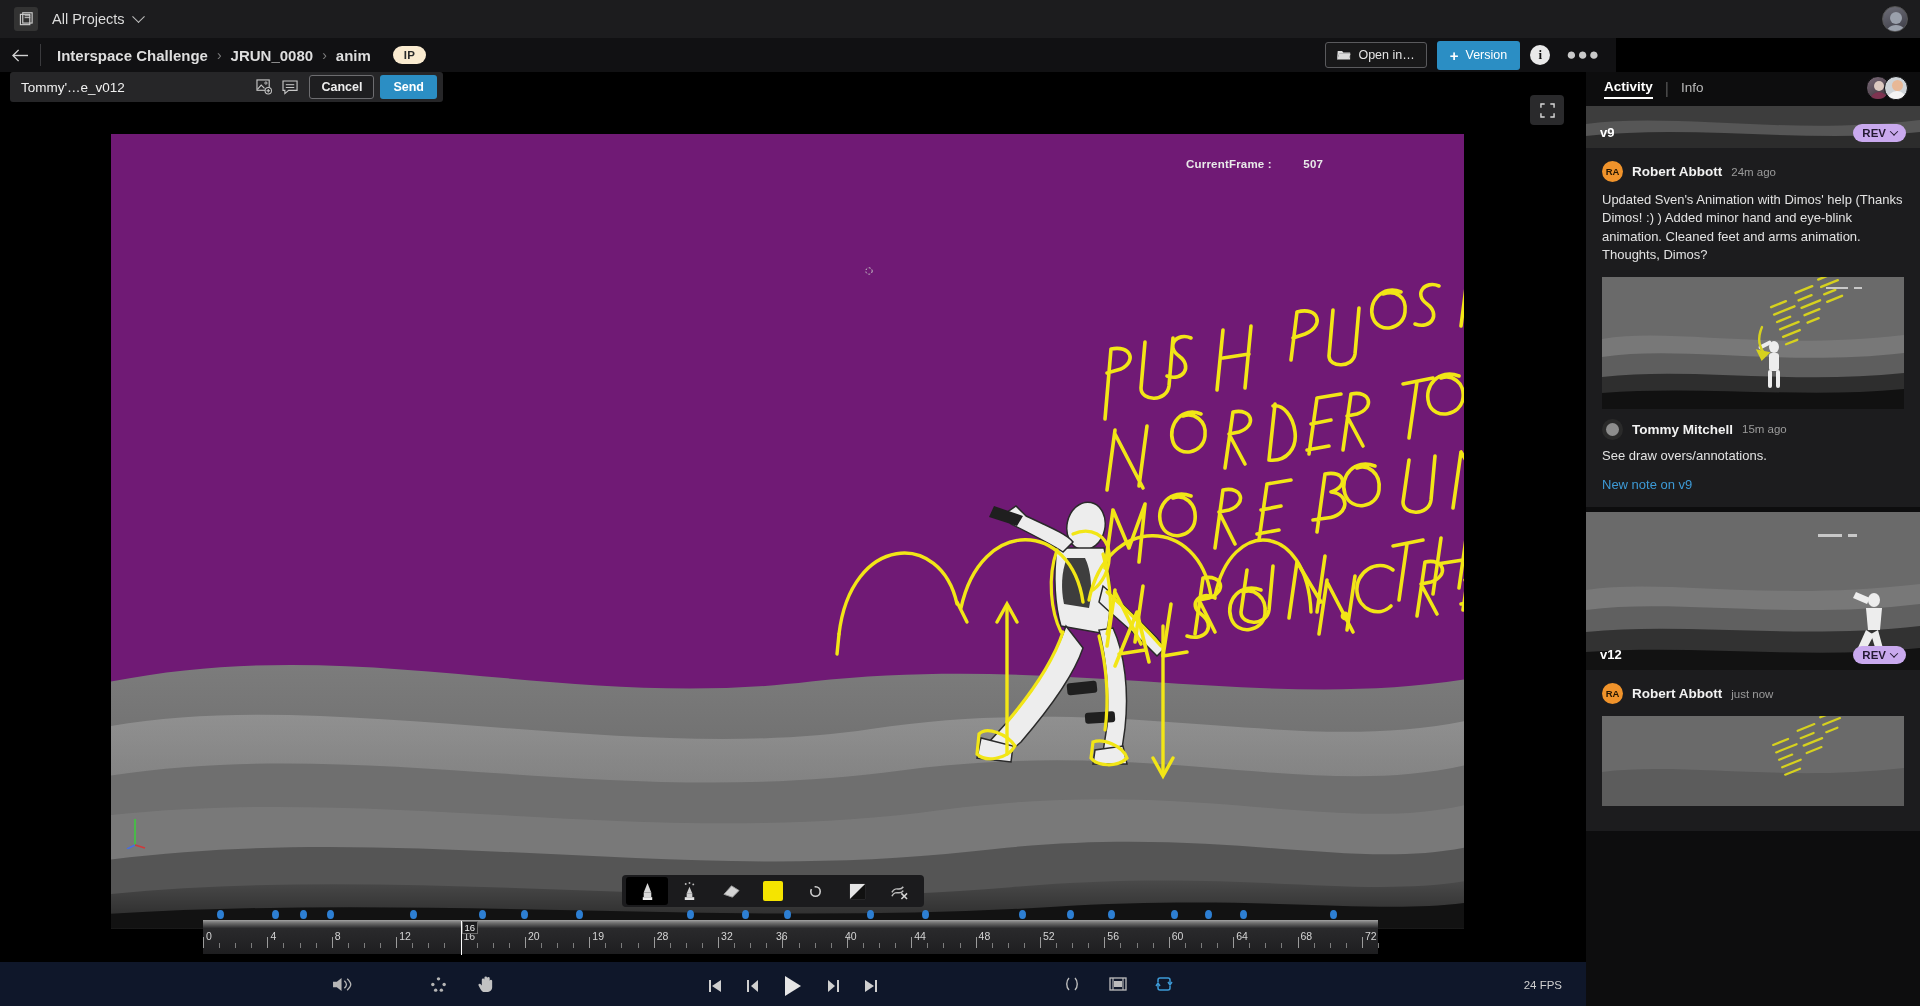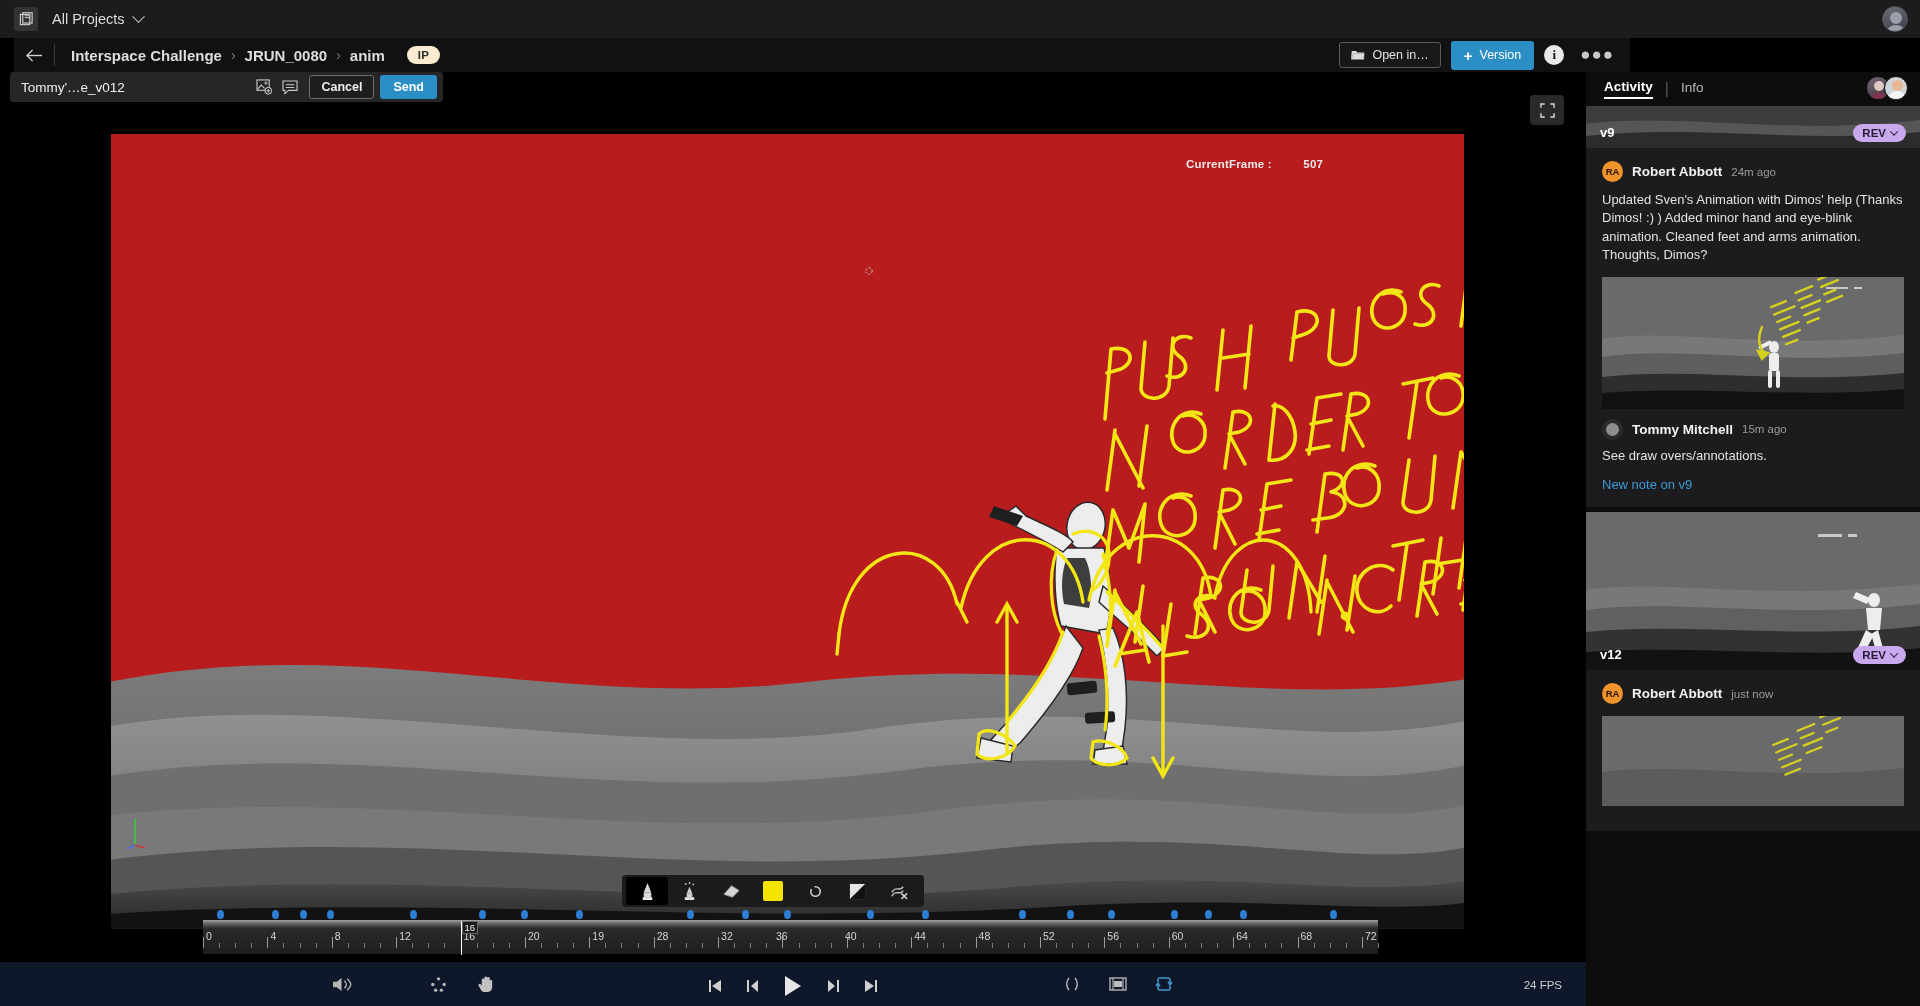--- a/index.html
+++ b/index.html
@@ -34,21 +34,21 @@
   .topbar-avatar {
     position: absolute; right: 12px; top: 6px; width: 26px; height: 26px;
     border-radius: 50%; background: linear-gradient(160deg,#6e6e78,#3c3c46);
     border: 1px solid #555; overflow:hidden;
   }
   .topbar-avatar::after{content:"";position:absolute;left:7px;top:5px;width:12px;height:12px;border-radius:50%;background:#9aa0ab;}
   .topbar-avatar::before{content:"";position:absolute;left:2px;top:18px;width:22px;height:14px;border-radius:11px 11px 0 0;background:#9aa0ab;}
 
   
   .crumbbar {
-    position: absolute; left: 14px; top: 38px; width: 1616px; height: 34px;
+    position: absolute; left: 0; top: 38px; width: 1616px; height: 34px;
     background: #111113; display: flex; align-items: center;
   }
   .backbtn { width: 40px; display:flex; align-items:center; justify-content:center; cursor:pointer;}
   .crumb-sep-v { width:1px; height:22px; background:#3a3a3d; }
   .crumbs { display:flex; align-items:center; gap:9px; margin-left:16px; font-size:15px; font-weight:700; color:#dedede;}
   .crumbs .c { cursor:pointer; }
   .crumbs .sep { color:#7d7d7d; font-weight:400; font-size:14px;}
   .ip-badge {
     margin-left: 13px; background:#faebd0; color:#2a2a2a; font-size:11.5px;
     font-weight:700; padding:3px 11px; border-radius:11px; letter-spacing:.3px;
@@ -91,21 +91,21 @@
   }
 
   
   .viewer-area { position:absolute; left:0; top:104px; width:1586px; height:800px; background:#000; }
   .expand-btn {
     position:absolute; right:22px; top:-9px; width:34px; height:30px; background:#2a2a2c;
     border-radius:4px; display:flex; align-items:center; justify-content:center; cursor:pointer;
   }
   .canvas {
     position:absolute; left:111px; top:30px; width:1353px; height:795px;
-    background:#b91c1c; overflow:hidden;
+    background:#701a75; overflow:hidden;
   }
   
   .terrain { position:absolute; left:0; bottom:0; width:100%; height:46%; }
   .curframe {
     position:absolute; left:1075px; top:24px; font-size:11.5px; color:#e9e9e9;
     font-weight:700; letter-spacing:.2px; white-space:nowrap;
   }
   .curframe .val { margin-left:28px; }
   .cursor-dot { position:absolute; left:753px; top:132px; width:9px; height:9px; color:#cfcfcf; font-size:11px;}
   .annot { position:absolute; left:0; top:0; width:100%; height:100%; pointer-events:none; }

